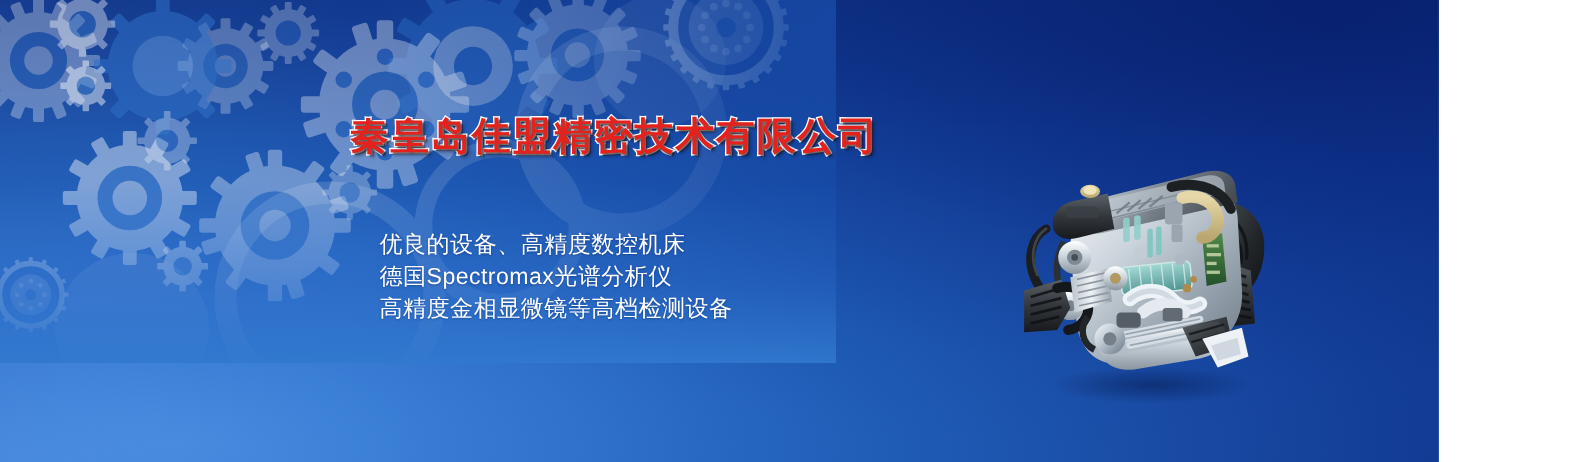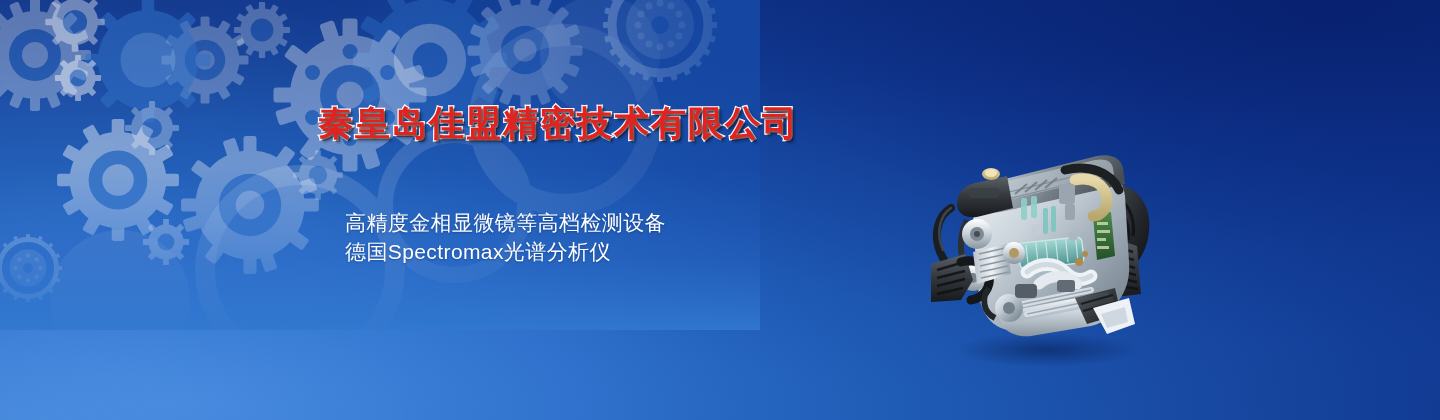--- a/index.html
+++ b/index.html
@@ -3,21 +3,21 @@
 <meta charset="utf-8">
 <title>Company Banner</title>
 <style>
   html, body {
     margin: 0;
     padding: 0;
     background: #ffffff;
   }
   .banner {
     position: relative;
-    width: 1440px;
+    width: 1308px;
     height: 420px;
     overflow: hidden;
     font-family: "Liberation Sans", "DejaVu Sans", sans-serif;
     background: #1a5fbd;
   }
 
   
   .bg-base {
     position: absolute;
     inset: 0;
@@ -689,17 +689,18 @@
       <rect x="142" y="168" width="18" height="12" rx="3" fill="#626b74"></rect>
       <rect x="100" y="172" width="22" height="14" rx="4" fill="#555e67"></rect>
       <circle cx="164" cy="150" r="4" fill="#b08a4a"></circle>
       <circle cx="170" cy="142" r="3" fill="#b08a4a"></circle>
     </svg>
   </div>
 
   <div class="headline">秦皇岛佳盟精密技术有限公司</div>
 
   <div class="features">
+    <div class="feature-line">优良的设备、高精度数控机床</div>
+    <div class="feature-line">德国Spectromax光谱分析仪</div>
     <div class="feature-line">高精度金相显微镜等高档检测设备</div>
-    <div class="feature-line">德国Spectromax光谱分析仪</div>
   </div>
 
 </div>
 
 </body></html>

